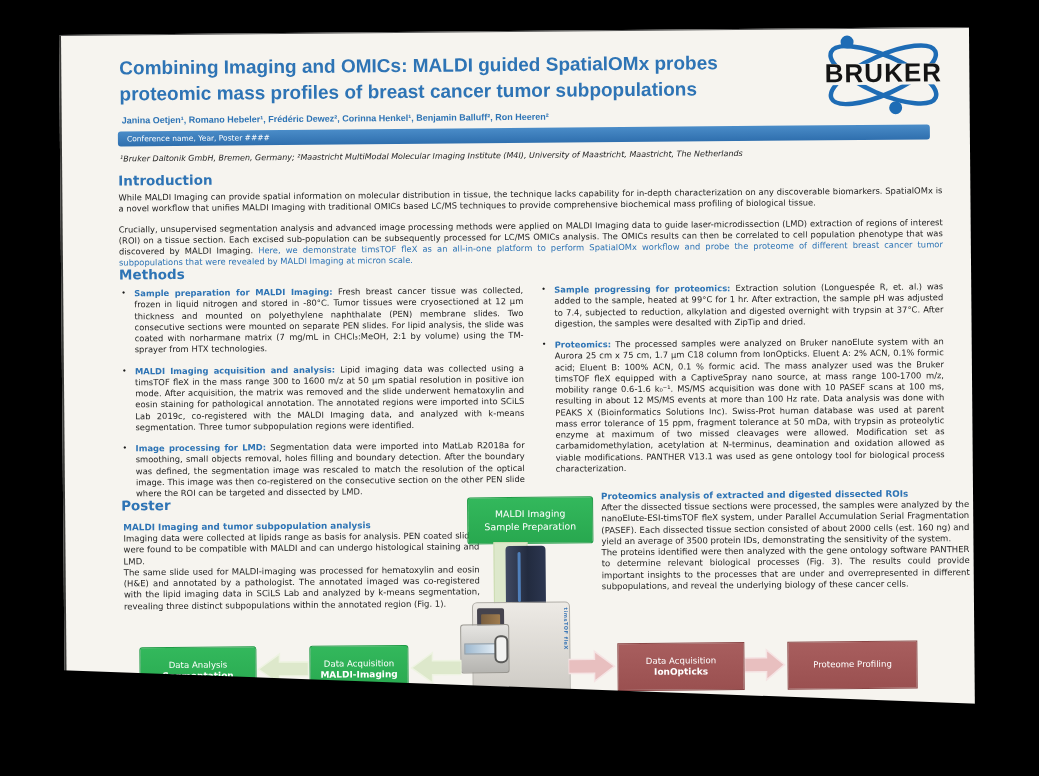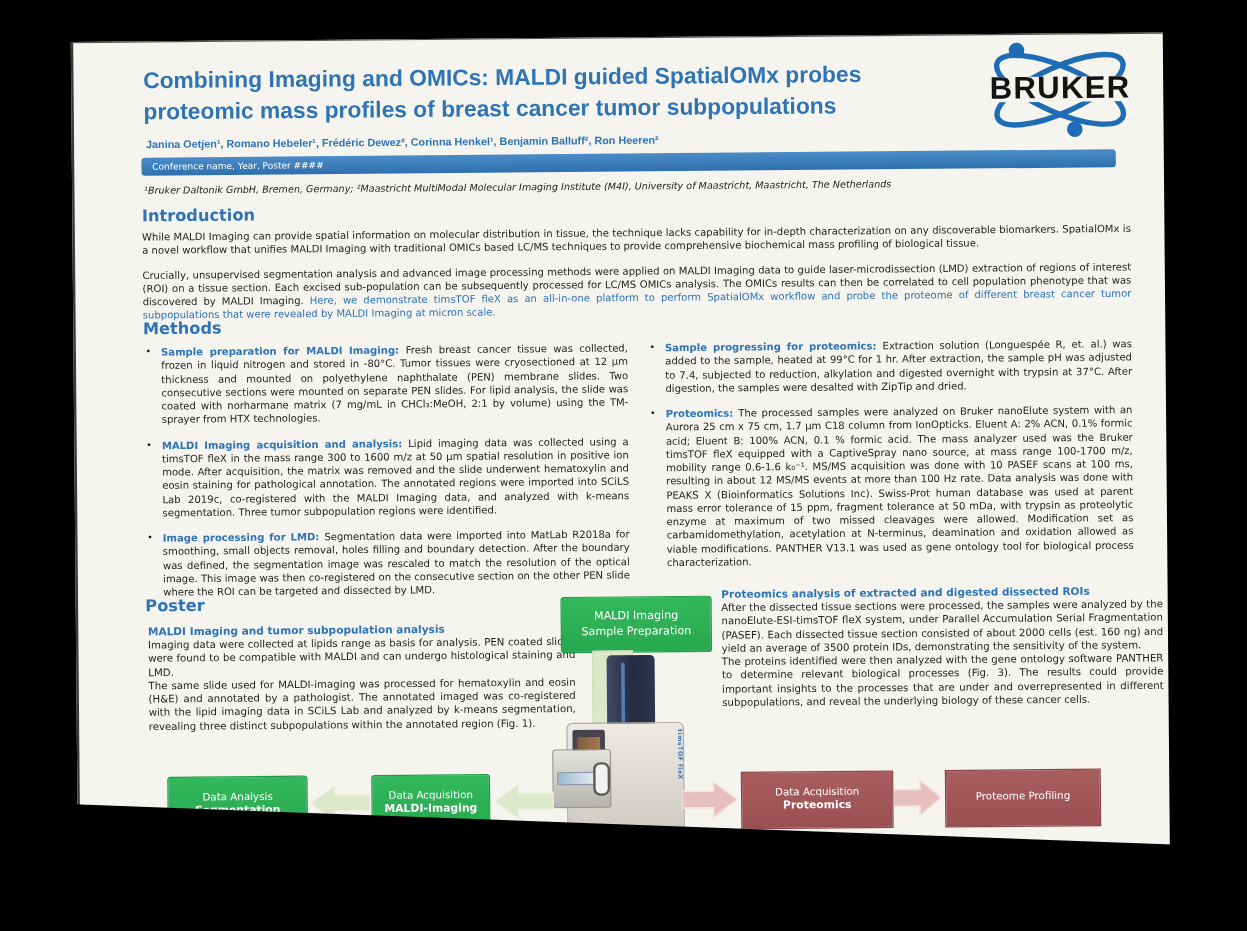--- a/index.html
+++ b/index.html
@@ -189,21 +189,21 @@
           <polygon points="52,11 23,11 23,3 2,18 23,33 23,25 52,25" fill="#dde8cb" stroke="#eef3e2" stroke-width="1.5"></polygon>
         </svg>
     </div>
     <div class="abs harrow a3">
       <svg width="48" height="36" viewBox="0 0 48 36">
           <polygon points="0,11 26,11 26,3 46,18 26,33 26,25 0,25" fill="#e8bfbf" stroke="#f5e4e4" stroke-width="1.5"></polygon>
         </svg>
     </div>
     <div class="abs mbox wbox b3">
       <div class="bx-l1">Data Acquisition</div>
-      <div class="bx-l2">Proteomics</div>
+      <div class="bx-l2">IonOpticks</div>
     </div>
     <div class="abs harrow a4">
       <svg width="42" height="36" viewBox="0 0 42 36">
           <polygon points="0,11 22,11 22,3 40,18 22,33 22,25 0,25" fill="#e8bfbf" stroke="#f5e4e4" stroke-width="1.5"></polygon>
         </svg>
     </div>
     <div class="abs mbox wbox b4">
       <div class="bx-l1">Proteome Profiling</div>
     </div>
 

